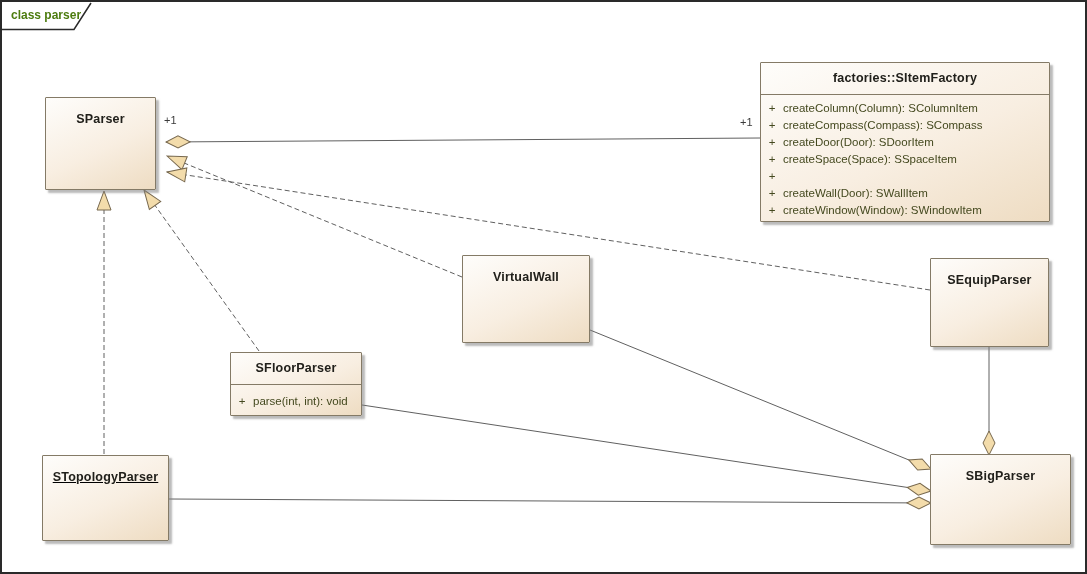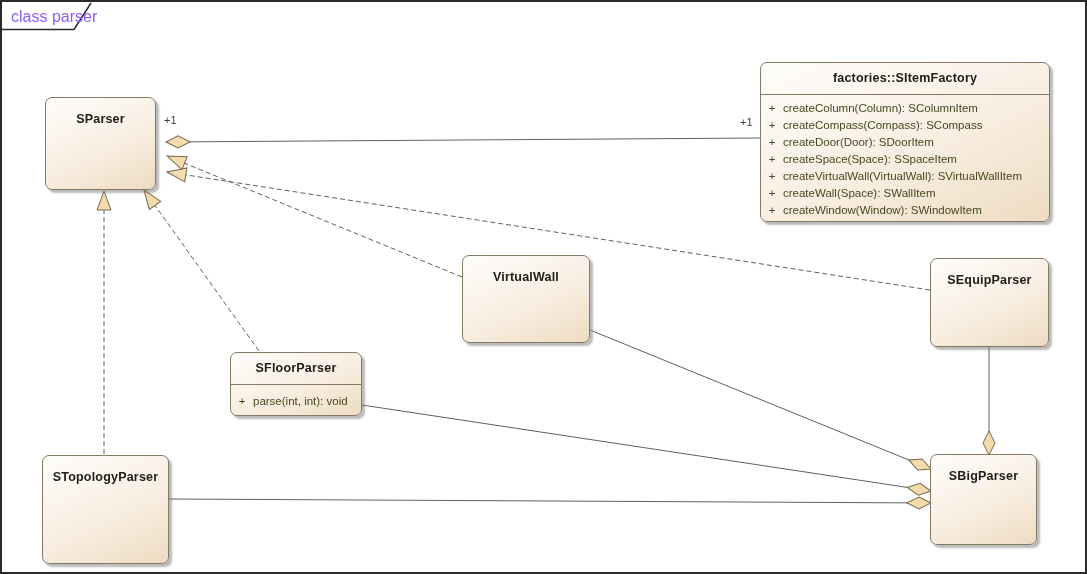--- a/index.html
+++ b/index.html
@@ -9,40 +9,40 @@
   }
   html,body{margin:0;padding:0;background:#fff;}
   #canvas{
     position:relative; width:1087px; height:574px; box-sizing:border-box;
     border:2px solid var(--frame-border); background:#fff; overflow:hidden;
     font-family:"Liberation Sans", sans-serif;
   }
   #wires{position:absolute; left:0; top:0; width:1087px; height:574px;}
   .uml-class{
     position:absolute; box-sizing:border-box;
-    border:1px solid var(--box-border); border-radius:7px;
+    border:1px solid var(--box-border); border-radius:1px;
     background:linear-gradient(155deg, var(--box-fill-light) 0%, #f8eee1 55%, var(--box-fill-dark) 100%);
     box-shadow:3px 3px 2px rgba(130,130,130,0.55);
   }
   .uml-title{
     font-weight:bold; font-size:12.5px; color:var(--title-text);
     text-align:center; padding-top:14px; letter-spacing:0.2px;
   }
   .uml-title.compartment{ padding-top:0; line-height:31px; border-bottom:1px solid var(--box-border); }
   .methods{ padding-top:5px; }
   .method-row{
     display:flex; height:17px; line-height:17px; font-size:11.5px;
     color:var(--method-text); white-space:nowrap;
   }
   .method-row .vis{ width:22px; text-align:center; flex:0 0 22px; }
   .mult{
     position:absolute; font-size:11px; color:#3a3a3a;
   }
   #frame-tab-label{
-    position:absolute; left:9px; top:6px; font-size:16px; font-weight:normal; color:#8b5cf6;
+    position:absolute; left:9px; top:6px; font-size:12px; font-weight:bold; color:#4d7c0f;
   }
 </style>
 </head>
 <body>
 
 <div id="canvas">
 
   <svg id="wires" viewBox="0 0 1087 574" xmlns="http://www.w3.org/2000/svg">
     <defs>
       <marker id="mDiamond" markerUnits="userSpaceOnUse" markerWidth="26" markerHeight="14" refX="25" refY="7" orient="auto">
@@ -91,25 +91,24 @@
       <div class="method-row">
         <span class="vis">+</span>
         <span>createDoor(Door): SDoorItem</span>
       </div>
       <div class="method-row">
         <span class="vis">+</span>
         <span>createSpace(Space): SSpaceItem</span>
       </div>
       <div class="method-row">
         <span class="vis">+</span>
-        <span>createVirtualWall(VirtualWall): SVirtualWallItem</span>
       </div>
       <div class="method-row">
         <span class="vis">+</span>
-        <span>createWall(Space): SWallItem</span>
+        <span>createWall(Door): SWallItem</span>
       </div>
       <div class="method-row">
         <span class="vis">+</span>
         <span>createWindow(Window): SWindowItem</span>
       </div>
     </div>
   </div>
 
   <div class="uml-class" style="left:460px; top:253px; width:128px; height:88px;">
     <div class="uml-title">VirtualWall</div>
@@ -122,21 +121,21 @@
   <div class="uml-class" style="left:228px; top:350px; width:132px; height:64px;">
     <div class="uml-title compartment">SFloorParser</div>
     <div class="methods" style="padding-top:8px;">
       <div class="method-row">
         <span class="vis">+</span>
         <span>parse(int, int): void</span>
       </div>
     </div>
   </div>
 
-  <div class="uml-class" style="left:40px; top:453px; width:127px; height:109px;">
+  <div class="uml-class" style="left:40px; top:453px; width:127px; height:86px;text-decoration:underline;">
     <div class="uml-title">STopologyParser</div>
   </div>
 
-  <div class="uml-class" style="left:928px; top:452px; width:107px; height:91px;">
+  <div class="uml-class" style="left:928px; top:452px; width:141px; height:91px;">
     <div class="uml-title">SBigParser</div>
   </div>
 
 </div>
 
 </body></html>

